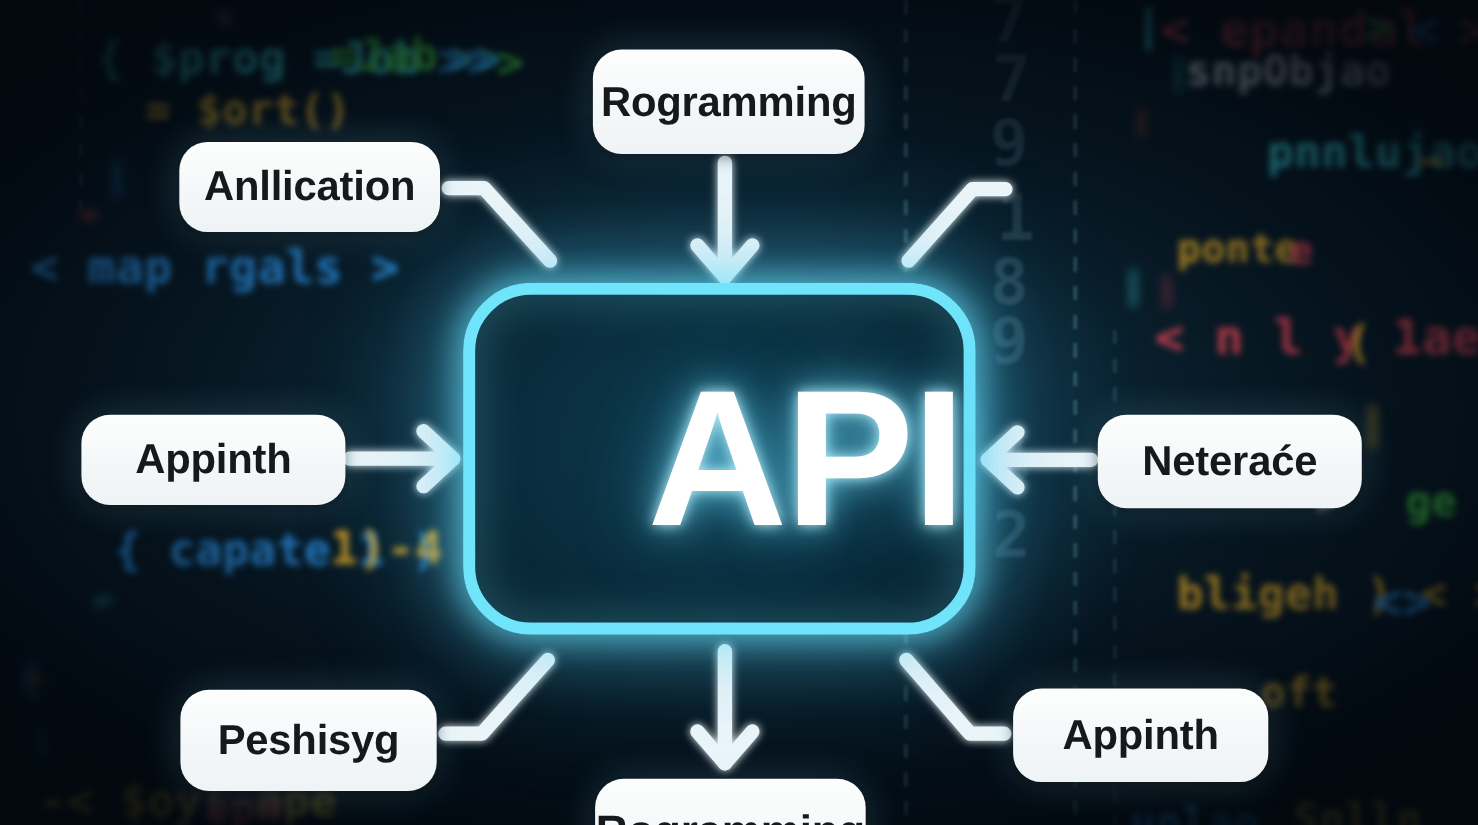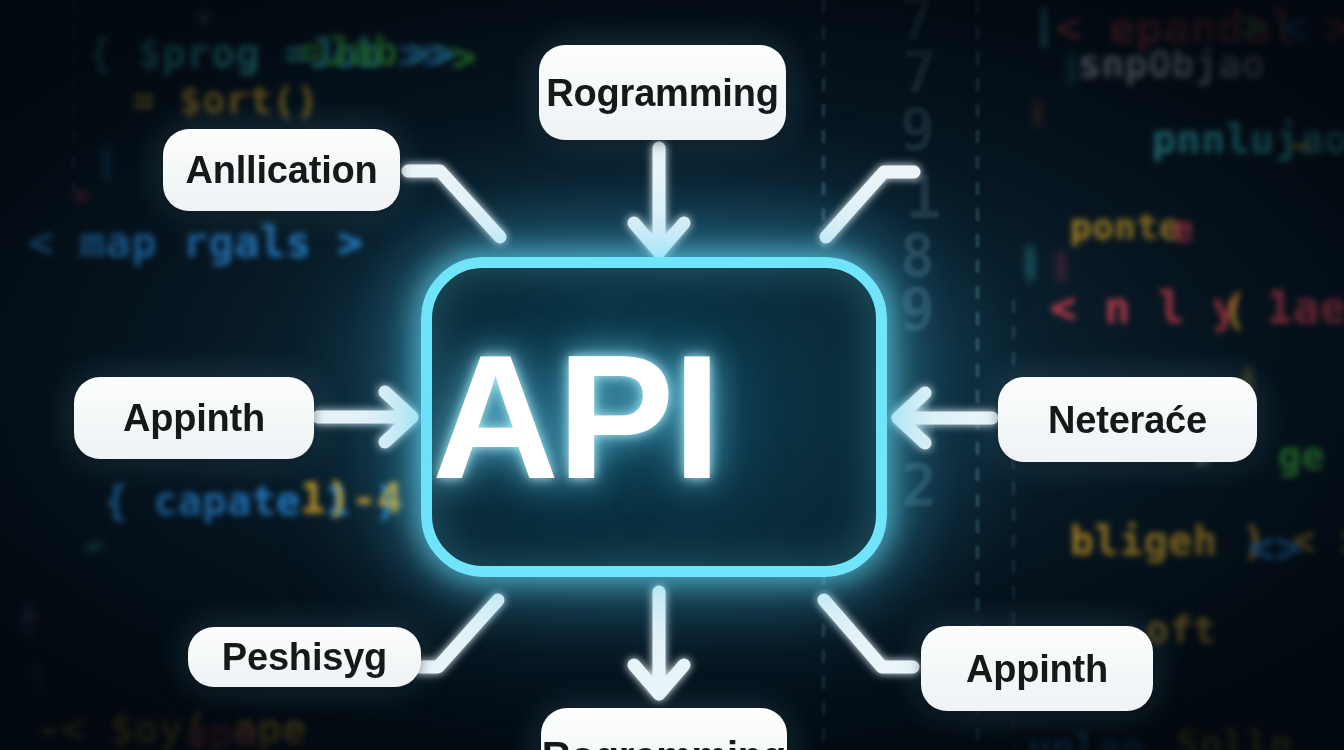--- a/index.html
+++ b/index.html
@@ -79,21 +79,21 @@
     border: 11px solid #6fe4fb;
     background: radial-gradient(ellipse at 50% 45%, #0d3c4f 0%, #0a2e3e 55%, #07202c 100%);
     box-shadow:
       0 0 26px 6px rgba(111,228,251,.55),
       0 0 60px 16px rgba(90,210,245,.30),
       0 0 120px 40px rgba(70,190,235,.16),
       inset 0 0 42px 6px rgba(120,235,255,.22);
     box-sizing: border-box;
     display: flex;
     align-items: center;
-    justify-content: flex-start;
+    justify-content: flex-end;
   }
   .api-label {
     font-family: "Liberation Sans", sans-serif;
     font-weight: 700;
     font-size: 176px;
     line-height: 1;
     letter-spacing: -2px;
     color: #ffffff;
     text-shadow:
       0 0 12px rgba(190,245,255,.95),
@@ -122,22 +122,22 @@
     font-size: 38px;
     line-height: 1;
     white-space: nowrap;
     letter-spacing: -.2px;
   }
 
   #pill-tl { left: 163px;  top: 129px; width: 237px; height: 82px; align-items: center; }
   #pill-tc { left: 539px;  top: 45px;  width: 247px; height: 95px; }
   #pill-tr { left: 922px;  top: 126px; width: 231px; height: 87px; }
   #pill-ml { left: 74px;   top: 377px; width: 240px; height: 82px; }
-  #pill-mr { left: 998px;  top: 377px; width: 259px; height: 85px; }
-  #pill-bl { left: 164px;  top: 627px; width: 233px; height: 60px; margin-left: 24px; }
+  #pill-mr { left: 998px;  top: 377px; width: 240px; height: 85px; }
+  #pill-bl { left: 164px;  top: 627px; width: 233px; height: 92px; }
   #pill-br { left: 921px;  top: 626px; width: 232px; height: 85px; }
   #pill-bc { left: 541px;  top: 708px; width: 246px; height: 95px; }
   #pill-bc span { font-size: 40px; }
 
   
   .svg-links {
     position: absolute;
     inset: 0;
     pointer-events: none;
   }

